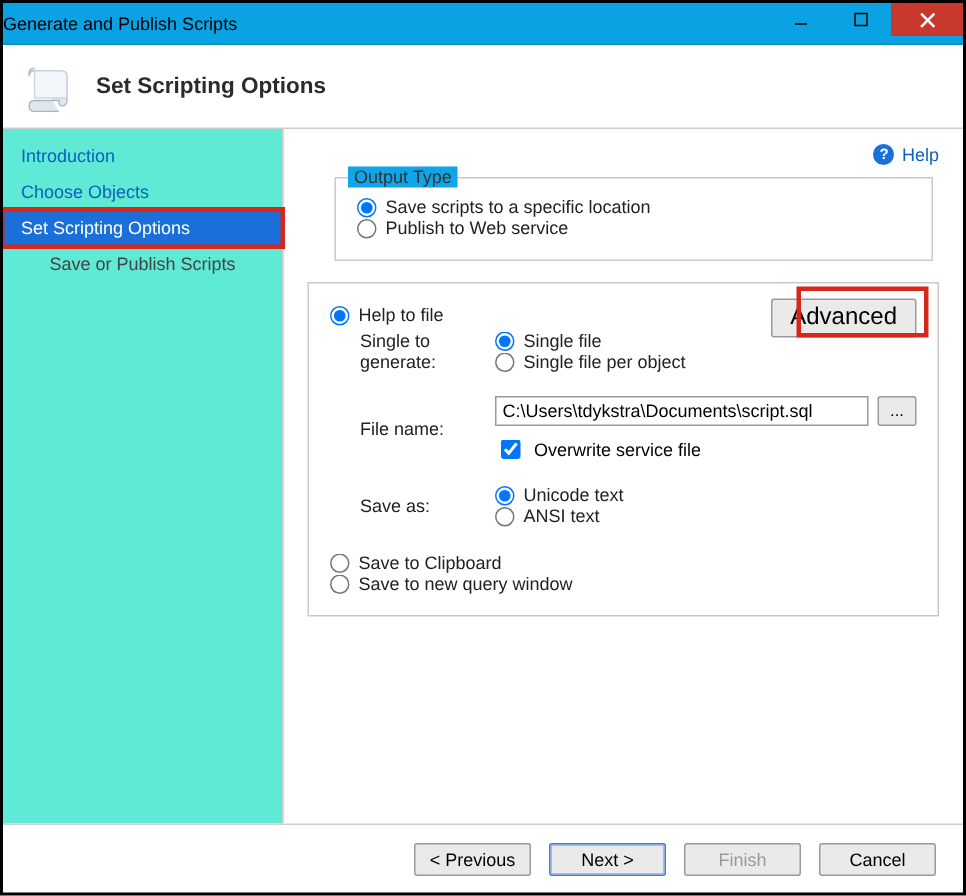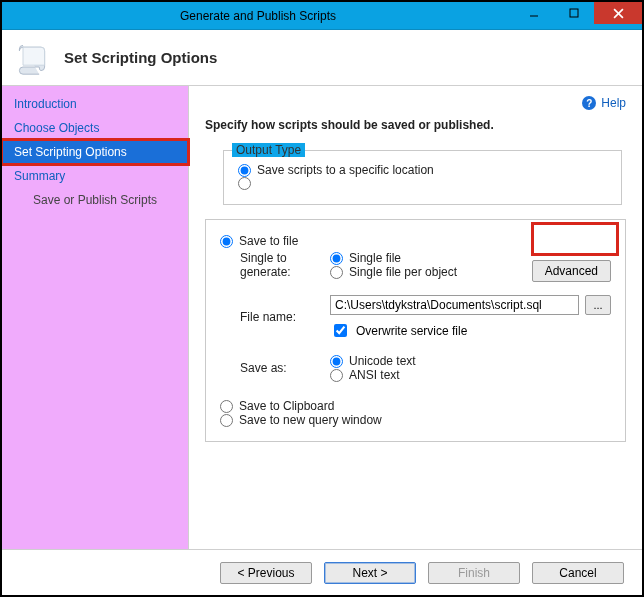--- a/index.html
+++ b/index.html
@@ -18,21 +18,20 @@
   .titlebar {
     height: 28px;
     background: #0aa2e2;
     display: flex;
     align-items: center;
     position: relative;
     border-bottom: 1px solid #0a8bc0;
   }
   .titlebar .title {
     flex: 1;
-    text-align: center;
     color: #000;
     font-size: 12px;
   }
   .titlebar .winbtns {
     display: flex;
     height: 100%;
   }
   .winbtn {
     width: 40px;
     height: 22px;
@@ -71,21 +70,21 @@
   
   .main {
     flex: 1;
     display: flex;
     min-height: 0;
   }
   .sidebar {
     width: 187px;
     border-right: 1px solid #cfcfcf;
     padding-top: 6px;
-    background: #f0abfc;
+    background: #5eead4;
   }
   .sidebar .item {
     padding: 5px 12px;
     font-size: 12px;
     cursor: pointer;
   }
   .sidebar .link { color: #0f5fbe; }
   .sidebar .plain { color: #444; text-align: center; }
   .sidebar .selected {
     background: #1a6fd8;
@@ -154,22 +153,21 @@
   .adv-btn {
     position: absolute;
     top: 10px;
     right: 14px;
     padding: 3px 12px;
     background: #eaeaea;
     border: 1px solid #9a9a9a;
     border-radius: 2px;
     cursor: pointer;
     font-family: inherit;
-    font-size: 12px;
-    margin-top: 30px;
+    font-size: 16px;
   }
   .adv-red-box {
     position: absolute;
     top: 2px;
     right: 6px;
     width: 88px;
     height: 34px;
     border: 3px solid #d8261b;
     pointer-events: none;
   }
@@ -207,21 +205,21 @@
   .footer {
     height: 46px;
     border-top: 1px solid #cfcfcf;
     display: flex;
     align-items: center;
     justify-content: flex-end;
     gap: 12px;
     padding: 0 18px;
   }
   .footer button {
-    width: 92px;
+    width: 78px;
     padding: 3px 0;
     background: #eaeaea;
     border: 1px solid #9a9a9a;
     border-radius: 2px;
     cursor: pointer;
     font-family: inherit;
     font-size: 12px;
   }
   .footer button.default {
     border: 1px solid #3a7dd6;
@@ -263,50 +261,49 @@
     <path d="M10 8 L30 8 Q34 8 34 12 L34 28 L10 28 Z" fill="#f2f6fa" stroke="#c7d2de"></path>
   </svg>
   <div class="page-title">Set Scripting Options</div>
 </div>
 
 <div class="main">
   <div class="sidebar">
     <div class="item link">Introduction</div>
     <div class="item link">Choose Objects</div>
     <div class="item selected red-box">Set Scripting Options</div>
-    <div class="item link">Summary</div>
     <div class="item plain">Save or Publish Scripts</div>
   </div>
 
   <div class="content">
     <div class="help-row">
       <div class="help-icon">?</div>
       <span class="help-text">Help</span>
     </div>
 
-    <div class="instruction">Specify how scripts should be saved or published.</div>
 
     <div class="groupbox" style="margin-left:18px; margin-right:4px;">
       <div class="legend">Output Type</div>
       <label class="radio-row">
         <input type="radio" name="outtype" checked="" style="">
         <span>Save scripts to a specific location</span>
       </label>
       <label class="radio-row">
         <input type="radio" name="outtype" style="">
+        <span>Publish to Web service</span>
       </label>
     </div>
 
     <div class="groupbox" style="position:relative; padding-top:14px;">
       <button class="adv-btn">Advanced</button>
       <div class="adv-red-box"></div>
 
       <label class="radio-row">
         <input type="radio" name="savedest" checked="" style="">
-        <span>Save to file</span>
+        <span>Help to file</span>
       </label>
 
       <div class="section-row">
         <div class="col-label">Single to generate:</div>
         <div class="col-opts">
           <label class="radio-row">
             <input type="radio" name="ftg" checked="" style="">
             <span>Single file</span>
           </label>
           <label class="radio-row">

